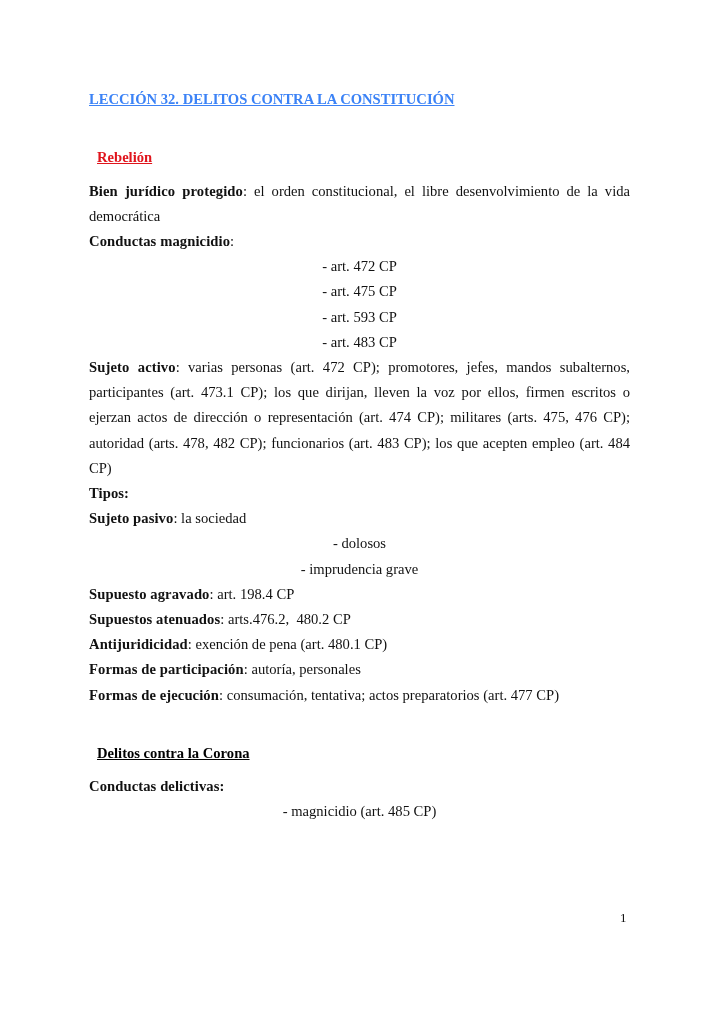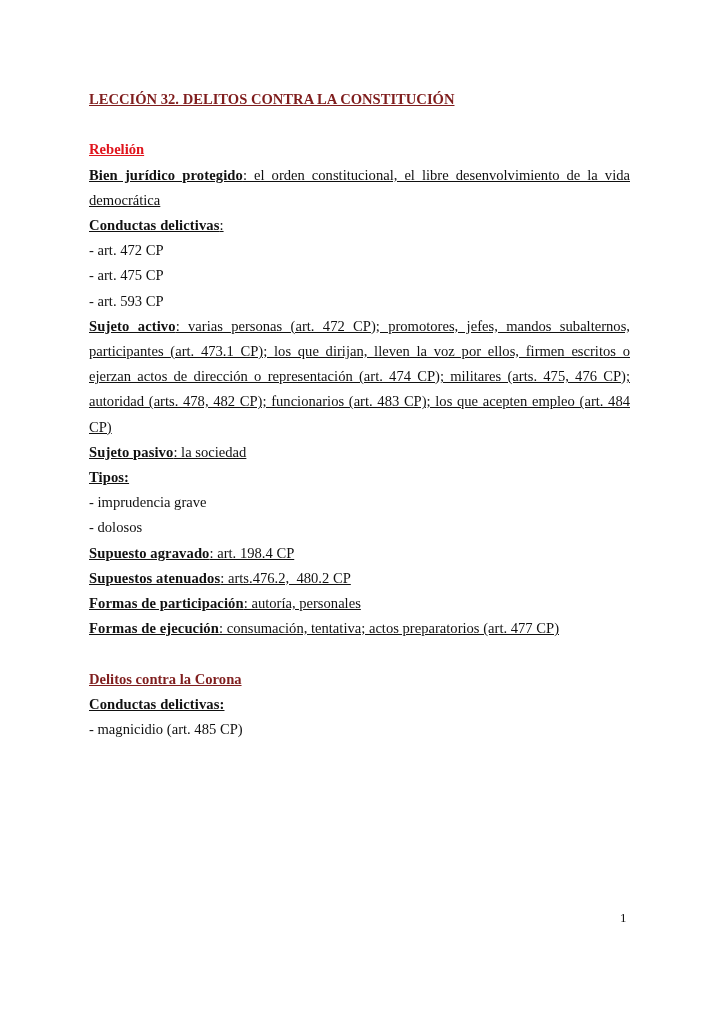--- a/index.html
+++ b/index.html
@@ -1,67 +1,69 @@
 <!DOCTYPE html>
 <html><head>
 <meta charset="utf-8">
 <style>
   html, body { margin: 0; padding: 0; background: #ffffff; }
   body { width: 720px; height: 1019px; position: relative; overflow: hidden;
          font-family: "Liberation Serif", serif; color: #111; }
   .page { position: absolute; left: 0; top: 0; width: 720px; height: 1019px; background: #fff; }
   .content { position: absolute; left: 89px; top: 87px; width: 541px; font-size: 14.6px; line-height: 25.2px; }
   .lesson-title { color: #e0141c; font-weight: bold; text-decoration: underline; font-size: 14.6px; margin: 0; height: 25.2px; }
-  .section-title { color: #e0141c; font-weight: bold; text-decoration: underline; margin: 0; }
+  .section-title { color: #e0141c; font-weight: bold; text-decoration: underline; margin: 8px; }
   .gap { height: 25.2px; }
-  .p { margin: 0; text-align: justify; text-decoration: underline; }
+  .p { margin: 0; text-align: justify; }
   .p b { font-weight: bold; letter-spacing: 0.1px; }
   .justify-all { text-align: justify; text-align-last: left; }
-  .li { margin: 0; }
+  .li { margin: 0; text-align: center; }
   .page-number { position: absolute; left: 620px; top: 910px; font-size: 13px; }
 </style>
 </head>
 <body>
 
 <div class="page">
   <div class="content">
 
-    <p class="lesson-title" style="color: #7f1d1d;">LECCIÓN 32.  DELITOS CONTRA LA CONSTITUCIÓN</p>
+    <p class="lesson-title" style="color: #3b82f6;">LECCIÓN 32.  DELITOS CONTRA LA CONSTITUCIÓN</p>
     <div class="gap"></div>
 
     <p class="section-title" style="color: rgb(224, 20, 28);">Rebelión</p>
 
     <p class="p justify-all"><b>Bien jurídico protegido</b><span>: el orden constitucional, el libre desenvolvimiento de la vida democrática</span></p>
 
-    <p class="p"><b>Conductas delictivas</b><span>:</span></p>
+    <p class="p"><b>Conductas magnicidio</b><span>:</span></p>
     <p class="li">- art. 472 CP</p>
     <p class="li">- art. 475 CP</p>
     <p class="li">- art. 593 CP</p>
+    <p class="li">- art. 483 CP</p>
 
     <p class="p justify-all"><b>Sujeto activo</b><span>: varias personas (art. 472 CP); promotores, jefes, mandos subalternos, participantes (art. 473.1 CP); los que dirijan, lleven la voz por ellos, firmen escritos o ejerzan actos de dirección o representación (art. 474 CP); militares (arts. 475, 476 CP); autoridad (arts. 478, 482 CP); funcionarios (art. 483 CP); los que acepten empleo (art. 484 CP)</span></p>
 
+    <p class="p"><b>Tipos:</b></p>
+
     <p class="p"><b>Sujeto pasivo</b><span>: la sociedad</span></p>
-
-    <p class="p"><b>Tipos:</b></p>
+    <p class="li">- dolosos</p>
     <p class="li">- imprudencia grave</p>
-    <p class="li">- dolosos</p>
 
     <p class="p"><b>Supuesto agravado</b><span>: art. 198.4 CP</span></p>
 
     <p class="p"><b>Supuestos atenuados</b><span style="white-space: pre; margin-top: 43px;">: arts.476.2,  480.2 CP</span></p>
 
+    <p class="p"><b>Antijuridicidad</b><span>: exención de pena (art. 480.1 CP)</span></p>
 
     <p class="p"><b>Formas de participación</b><span>: autoría, personales</span></p>
 
     <p class="p"><b>Formas de ejecución</b><span>: consumación, tentativa; actos preparatorios (art. 477 CP)</span></p>
 
 
     <div class="gap"></div>
 
-    <p class="section-title" style="color: #7f1d1d;">Delitos contra la Corona</p>
+    <p class="section-title" style="color: #000000;">Delitos contra la Corona</p>
 
 
     <p class="p"><b>Conductas delictivas:</b></p>
     <p class="li">- magnicidio (art. 485 CP)</p>
   </div>
 
   <div class="page-number">1</div>
 </div>
 
 </body></html>

